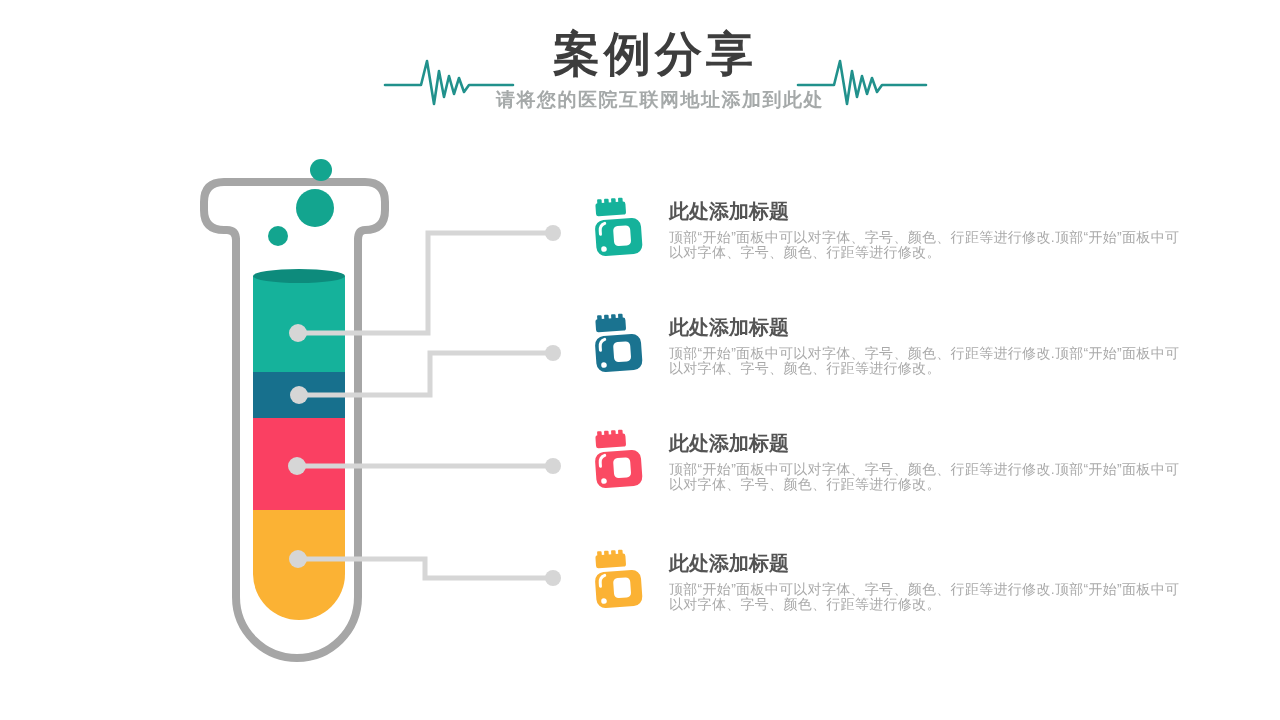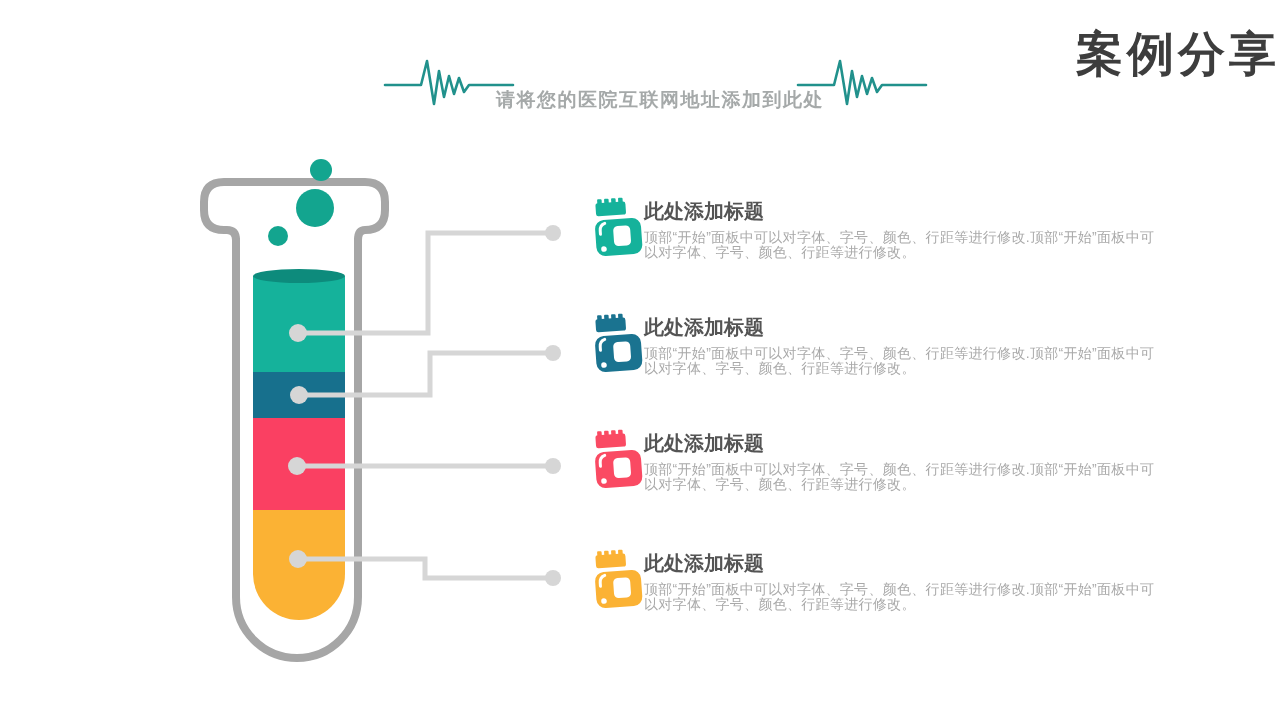--- a/index.html
+++ b/index.html
@@ -2,39 +2,39 @@
 <html><head>
 <meta charset="utf-8">
 <style>
   html,body { margin:0; padding:0; background:#ffffff; }
   body { width:1280px; height:720px; overflow:hidden; font-family:"Liberation Sans", sans-serif; }
   .slide { position:relative; width:1280px; height:720px; background:#ffffff; }
 
   
   .hdr { position:absolute; top:0; left:0; width:1280px; text-align:center; }
   .hdr-title { margin:28px 0 0 0; padding-left:30px; font-size:47px; line-height:52px;
-               font-weight:bold; letter-spacing:4px;text-align:right; }
+               font-weight:bold; letter-spacing:4px; }
   .hdr-sub { margin:7px 0 0 0; padding-left:40px; font-size:19px; font-weight:bold;
              letter-spacing:1.5px; }
   .ekg { position:absolute; top:52px; }
   .ekg-left { left:383px; }
   .ekg-right { left:796px; }
 
   
   .diagram { position:absolute; left:0; top:0; }
 
   
   .items { position:absolute; left:594px; top:0; width:600px; }
   .item { position:absolute; left:0; display:flex; align-items:flex-start; }
   .item-1 { top:197px; }
   .item-2 { top:313px; }
   .item-3 { top:429px; }
   .item-4 { top:549px; }
   .item-icon { flex:0 0 auto; }
-  .item-text { margin-left:0; width:522px; }
+  .item-text { margin-left:25px; width:522px; }
   .item-title { font-size:20px; font-weight:bold; line-height:24px; margin:2px 0 0 0; }
   .item-body { font-size:14px; line-height:15px; letter-spacing:0.3px; margin:7px 0 0 0; }
 </style>
 </head>
 <body>
 
 <div class="slide">
 
   <div class="hdr">
     <h1 class="hdr-title" style="color: rgb(61, 61, 61);">案例分享</h1>

